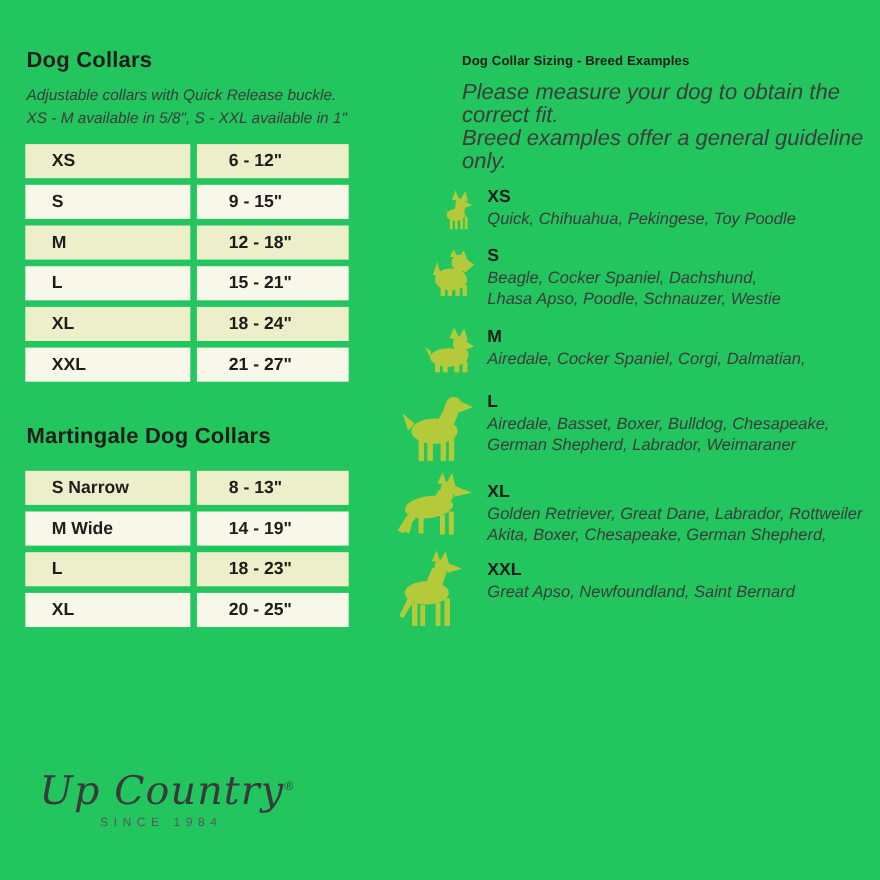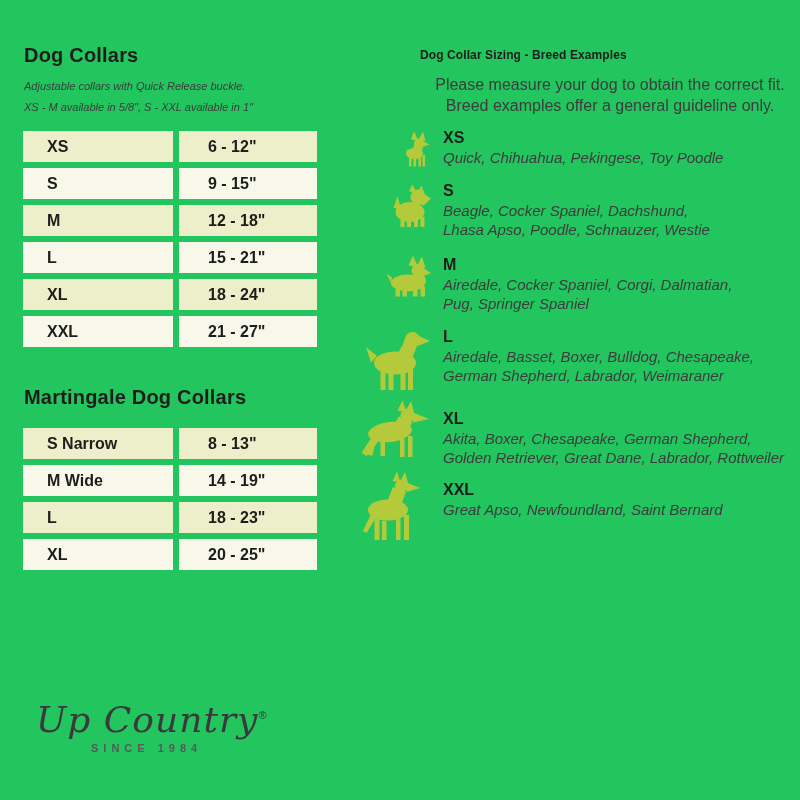--- a/index.html
+++ b/index.html
@@ -12,38 +12,38 @@
   }
   *{margin:0;padding:0;box-sizing:border-box;}
   html,body{background:#fff;}
   .canvas{
     position:relative;width:800px;height:800px;background:#22c55e;
     font-family:"Liberation Sans", sans-serif;color:var(--ink);overflow:hidden;
   }
   
   .left-col{position:absolute;left:23px;top:44px;width:294px;}
   .h-title{font-size:20px;font-weight:bold;color:var(--ink);line-height:22px;margin:0 0 10px 1px;letter-spacing:.2px;}
-  .subtitle{font-size:11px;font-style:italic;color:var(--body);line-height:21px;margin:0 0 13px 1px;}
+  .subtitle{font-size:14px;font-style:italic;color:var(--body);line-height:21px;margin:0 0 13px 1px;}
   .size-table{width:294px;}
   .size-row{display:flex;height:31px;margin-bottom:6px;}
   .size-row .cell{display:flex;align-items:center;font-size:16px;font-weight:bold;color:var(--ink);}
   .cell.size{width:150px;padding-left:24px;margin-right:6px;}
   .cell.range{width:138px;padding-left:29px;}
   .size-row:nth-child(odd) .cell{background:var(--row-dark);}
   .size-row:nth-child(even) .cell{background:var(--row-light);}
   .martingale-title{margin-top:39px;margin-bottom:20px;}
   
   .logo{position:absolute;left:36px;top:694px;width:230px;color:var(--logo);}
   .logo-script{font-family:"DejaVu Serif", serif;font-style:italic;font-size:36px;line-height:42px;letter-spacing:1px;white-space:nowrap;}
   .logo-reg{font-size:11px;vertical-align:super;font-style:normal;font-family:"Liberation Sans",sans-serif;}
-  .logo-tagline{font-size:11px;letter-spacing:5px;color:#58595b;margin-top:1px;margin-left:55px;font-family:"Liberation Sans",sans-serif;font-weight:bold;}
+  .logo-tagline{font-size:11px;letter-spacing:5px;color:#58595b;margin-top:1px;margin-left:55px;font-family:"Liberation Sans",sans-serif;}
   
   .right-col{position:absolute;left:355px;top:44px;width:445px;}
   .right-title{font-size:12px;font-weight:bold;line-height:22px;margin:0 0 8px 65px;letter-spacing:.1px;}
-  .right-sub{font-size:16px;color:var(--body);line-height:21px;margin:0 0 12px 65px;text-align:center;}
+  .right-sub{font-size:20px;font-style:italic;color:var(--body);line-height:21px;margin:0 0 12px 65px;}
   .breed-section{display:flex;}
   .icon-cell{width:88px;min-width:88px;display:flex;justify-content:flex-end;align-items:flex-start;padding-right:11px;}
   .icon-cell svg{fill:var(--green);flex:none;}
   .text-cell{flex:1;}
   .size-label{font-size:16px;font-weight:bold;line-height:20px;color:var(--ink);}
   .breed-line{font-size:15px;font-style:italic;color:var(--body);line-height:19px;}
 </style>
 </head>
 <body>
 
@@ -169,21 +169,20 @@
               <polygon points="12,45 1,37 10,56"></polygon>
               <rect x="19" y="66" width="9" height="17"></rect>
               <rect x="33" y="69" width="9" height="14"></rect>
               <rect x="54" y="67" width="9" height="16"></rect>
               <rect x="69" y="63" width="9" height="20"></rect>
             </svg>
           </div>
           <div class="text-cell">
             <div class="size-label">M</div>
             <div class="breed-line">Airedale, Cocker Spaniel, Corgi, Dalmatian,</div>
-            <div class="breed-line">Pug, Springer Spaniel</div>
           </div>
         </div>
         <div class="breed-section" style="margin-bottom: 17px;">
           <div class="icon-cell">
             <svg width="67" height="67" viewBox="0 0 134 134" style="margin-top:-2px">
               <circle cx="95" cy="29" r="15"></circle>
               <ellipse cx="85" cy="38" rx="8" ry="13"></ellipse>
               <polygon points="105,21 130,32 105,42"></polygon>
               <polygon points="80,31 104,42 92,72 64,60"></polygon>
               <ellipse cx="60" cy="76" rx="42" ry="23"></ellipse>
@@ -211,22 +210,22 @@
               <ellipse cx="62" cy="64" rx="44" ry="20" transform="rotate(-7 62 64)"></ellipse>
               <polygon points="27,72 5,106 15,112 38,84"></polygon>
               <rect x="25" y="76" width="10" height="34" transform="rotate(14 25 76)"></rect>
               <rect x="43" y="80" width="9" height="32"></rect>
               <rect x="82" y="78" width="9" height="36"></rect>
               <rect x="98" y="72" width="9" height="42"></rect>
             </svg>
           </div>
           <div class="text-cell">
             <div class="size-label">XL</div>
+            <div class="breed-line">Golden Retriever, Great Dane, Labrador, Rottweiler</div>
             <div class="breed-line">Akita, Boxer, Chesapeake, German Shepherd,</div>
-            <div class="breed-line">Golden Retriever, Great Dane, Labrador, Rottweiler</div>
           </div>
         </div>
         <div class="breed-section" style="margin-bottom: 0px;">
           <div class="icon-cell">
             <svg width="73" height="70" viewBox="0 0 146 140" style="margin-top:-9px">
               <polygon points="76,1 83,23 67,20"></polygon>
               <polygon points="92,2 98,24 82,22"></polygon>
               <circle cx="85" cy="30" r="13"></circle>
               <polygon points="95,23 122,34 95,42"></polygon>
               <polygon points="68,32 94,42 82,74 56,62"></polygon>

